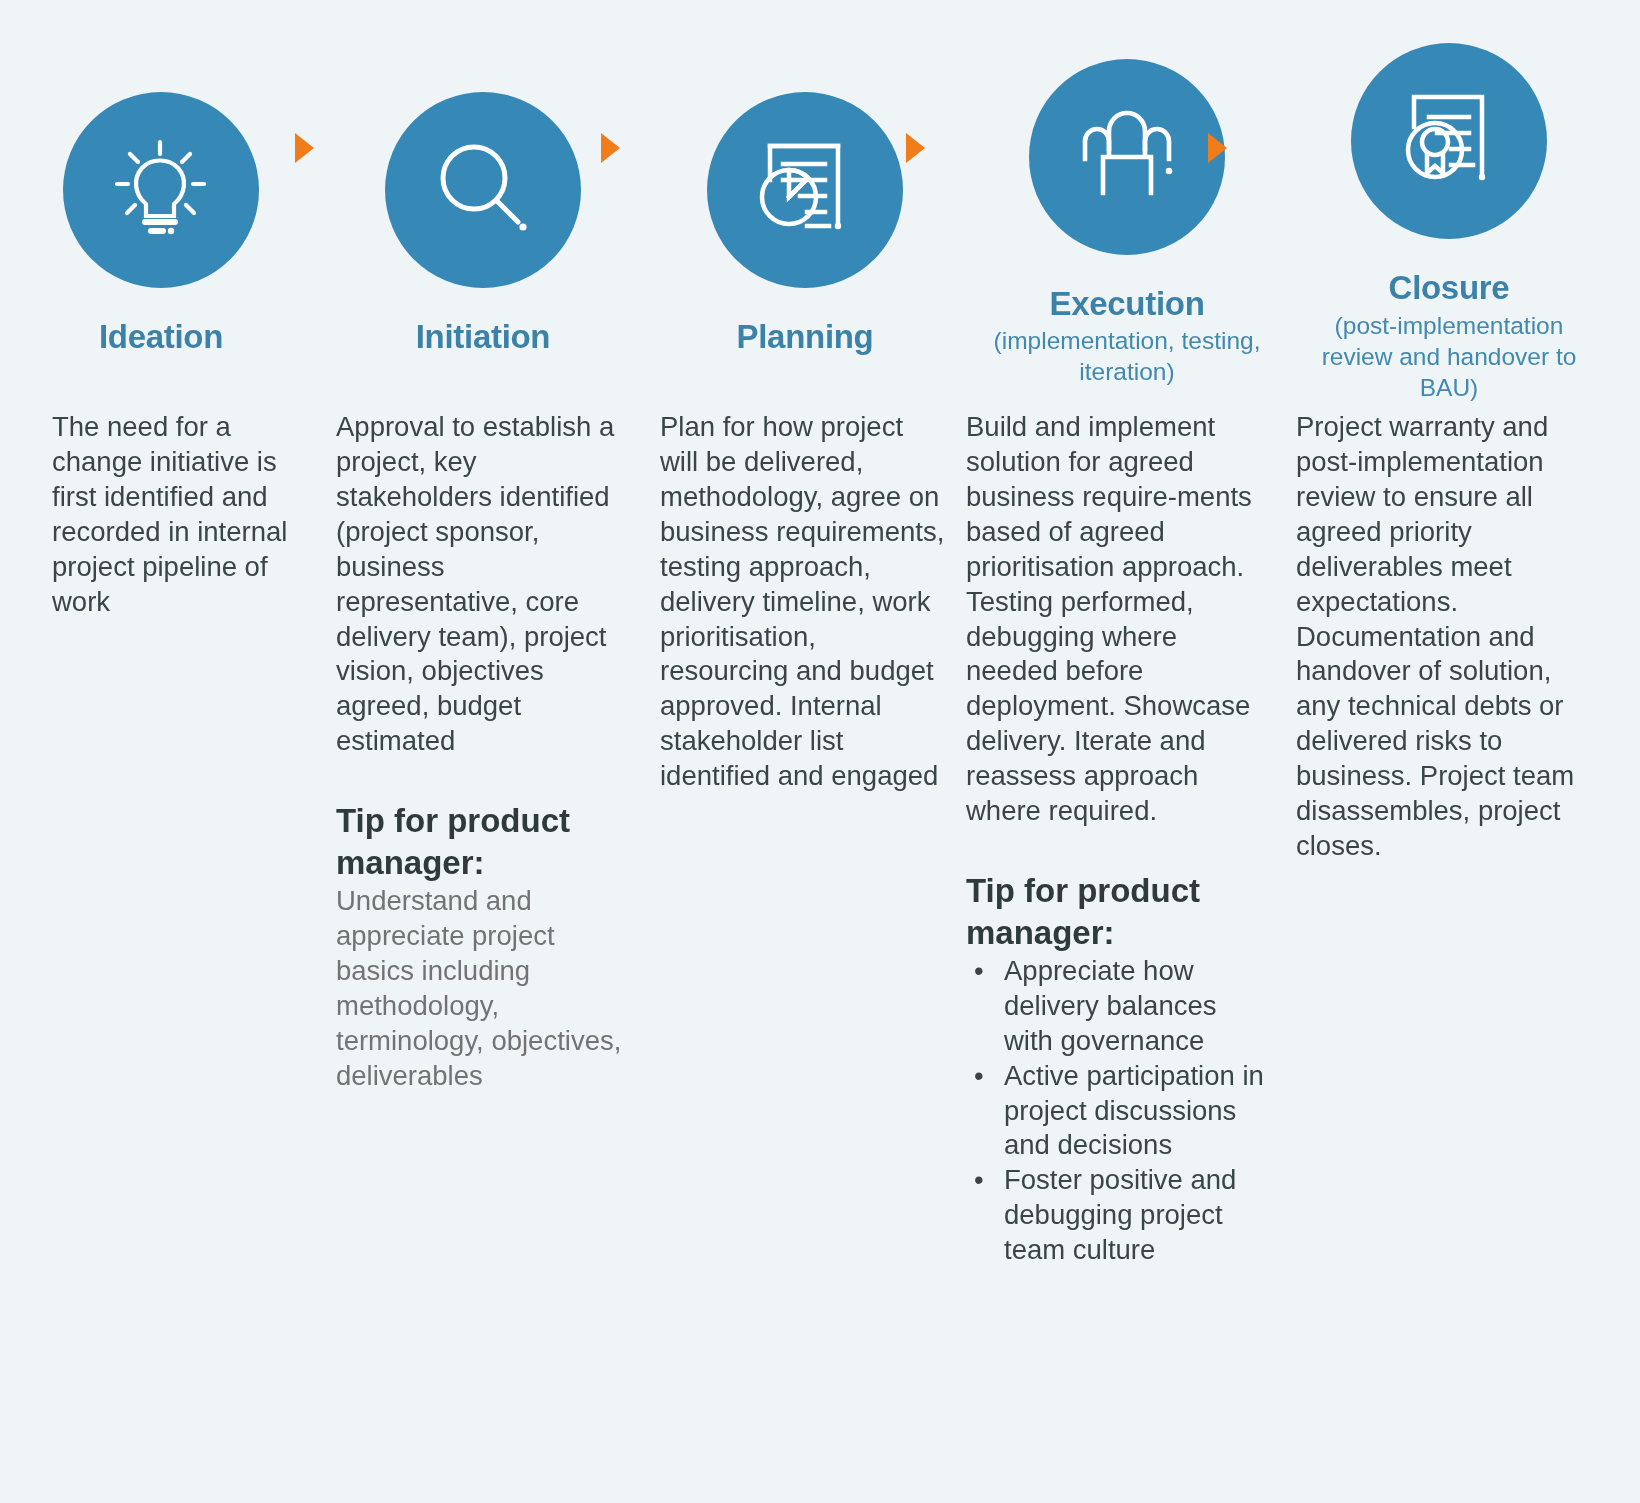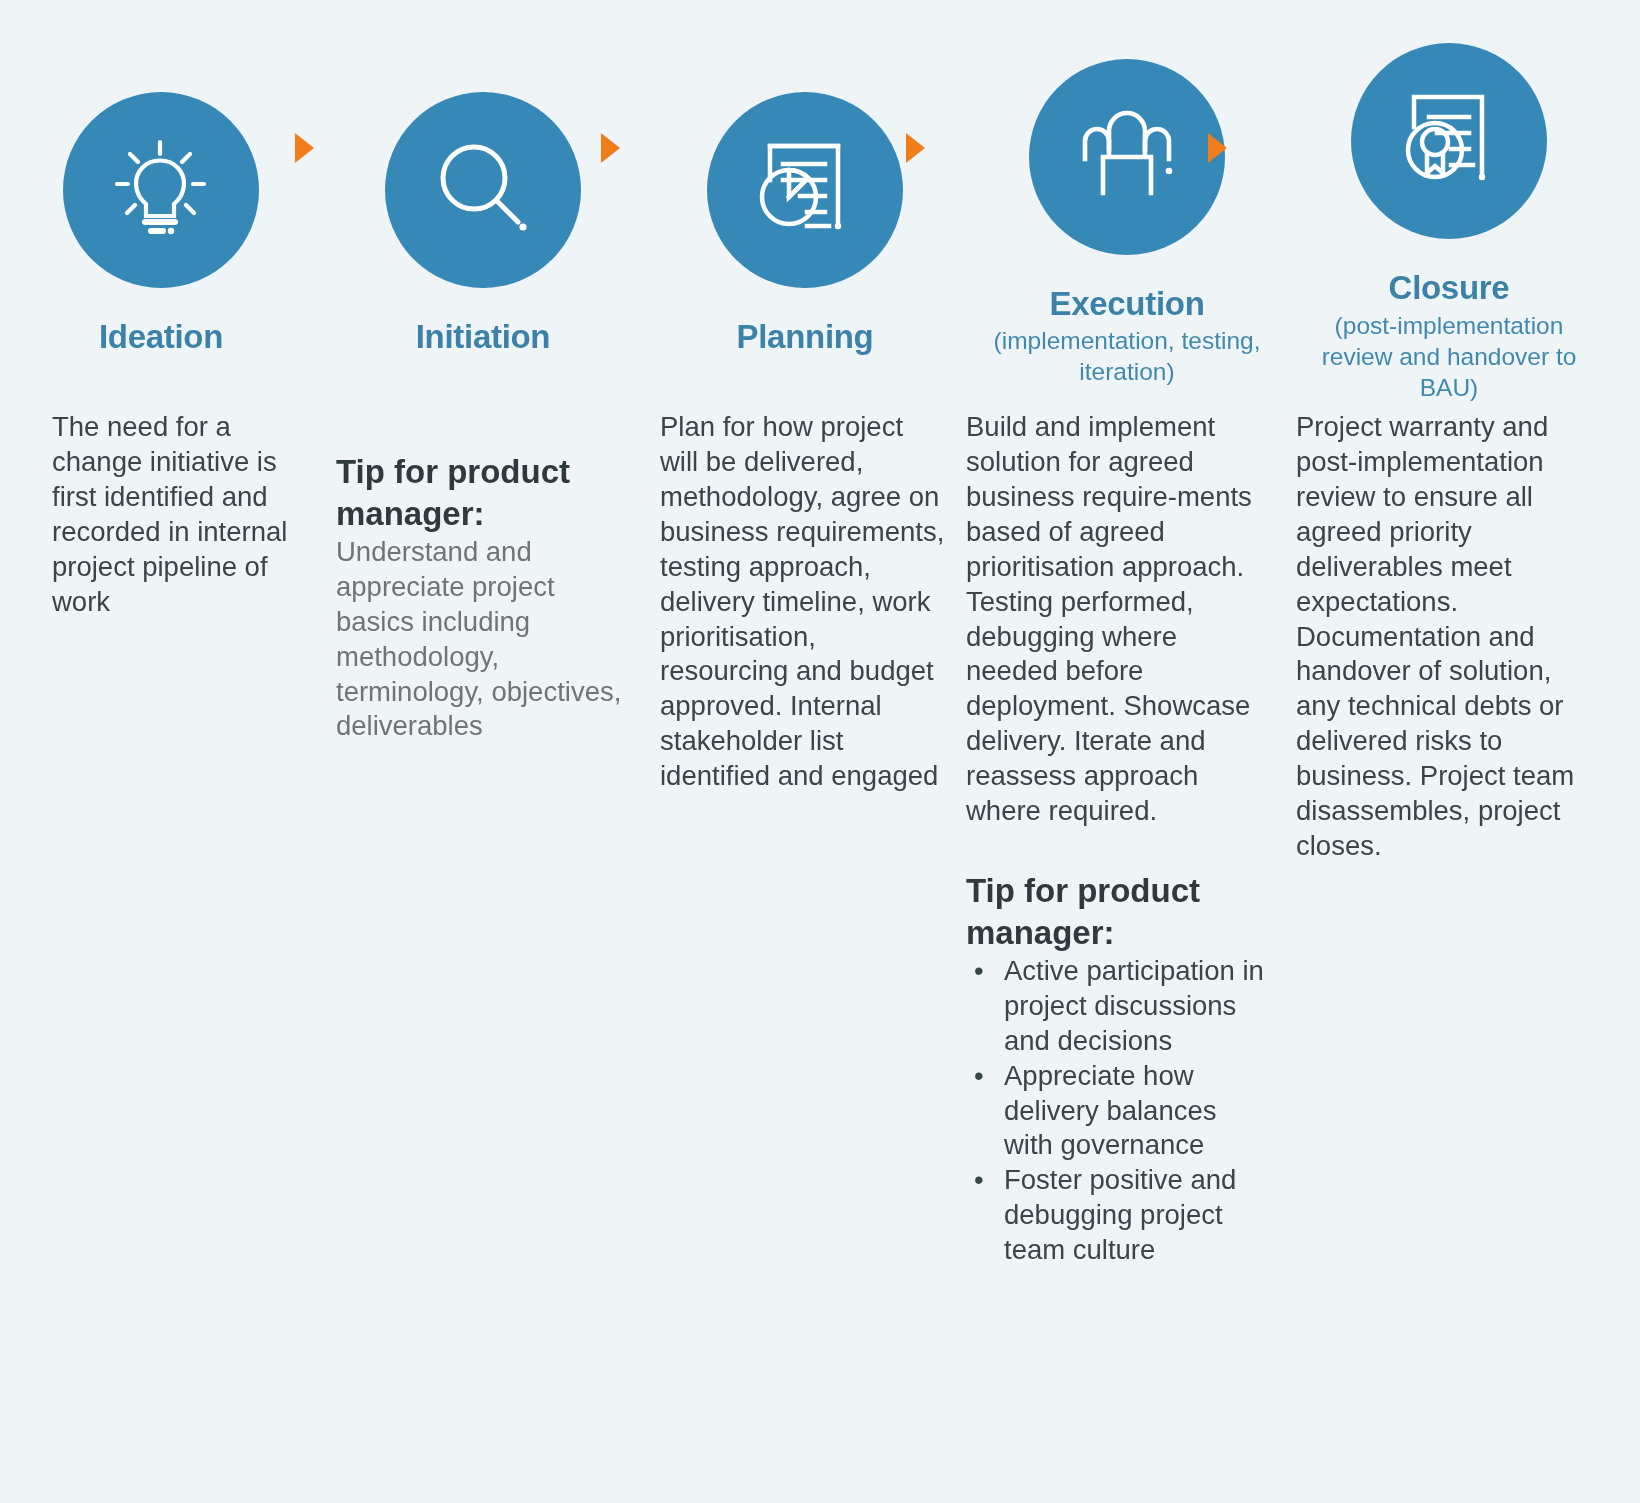--- a/index.html
+++ b/index.html
@@ -258,37 +258,38 @@
     <span class="arrow a4"></span>
   </div>
 
   <div class="cols">
 
     <div class="col c1">
       <div class="body-text">The need for a change initiative is first identified and recorded in internal project pipeline of work</div>
     </div>
 
     <div class="col c2">
+      <div class="body-text">Approval to establish a project, key stakeholders identified (project sponsor, business representative, core delivery team), project vision, objectives agreed, budget estimated</div>
       <div class="tip-block">
         <span class="tip-label">Tip for product manager:</span>
         <span class="tip-text">Understand and appreciate project basics including methodology, terminology, objectives, deliverables</span>
       </div>
     </div>
 
     <div class="col c3">
       <div class="body-text">Plan for how project will be delivered, methodology, agree on business requirements, testing approach, delivery timeline, work prioritisation, resourcing and budget approved. Internal stakeholder list identified and engaged</div>
     </div>
 
     <div class="col c4">
       <div class="body-text">Build and implement solution for agreed business require-ments based of agreed prioritisation approach. Testing performed, debugging where needed before deployment. Showcase delivery. Iterate and reassess approach where required.</div>
       <div class="tip-block">
         <div class="tip-label">Tip for product manager:</div>
         <ul class="tip-list">
+          <li>Appreciate how delivery balances with governance</li>
           <li>Active participation in project discussions and decisions</li>
-          <li>Appreciate how delivery balances with governance</li>
           <li>Foster positive and debugging project team culture</li>
         </ul>
       </div>
     </div>
 
     <div class="col c5">
       <div class="body-text">Project warranty and post-implementation review to ensure all agreed priority deliverables meet expectations. Documentation and handover of solution, any technical debts or delivered risks to business. Project team disassembles, project closes.</div>
     </div>
 
   </div>

